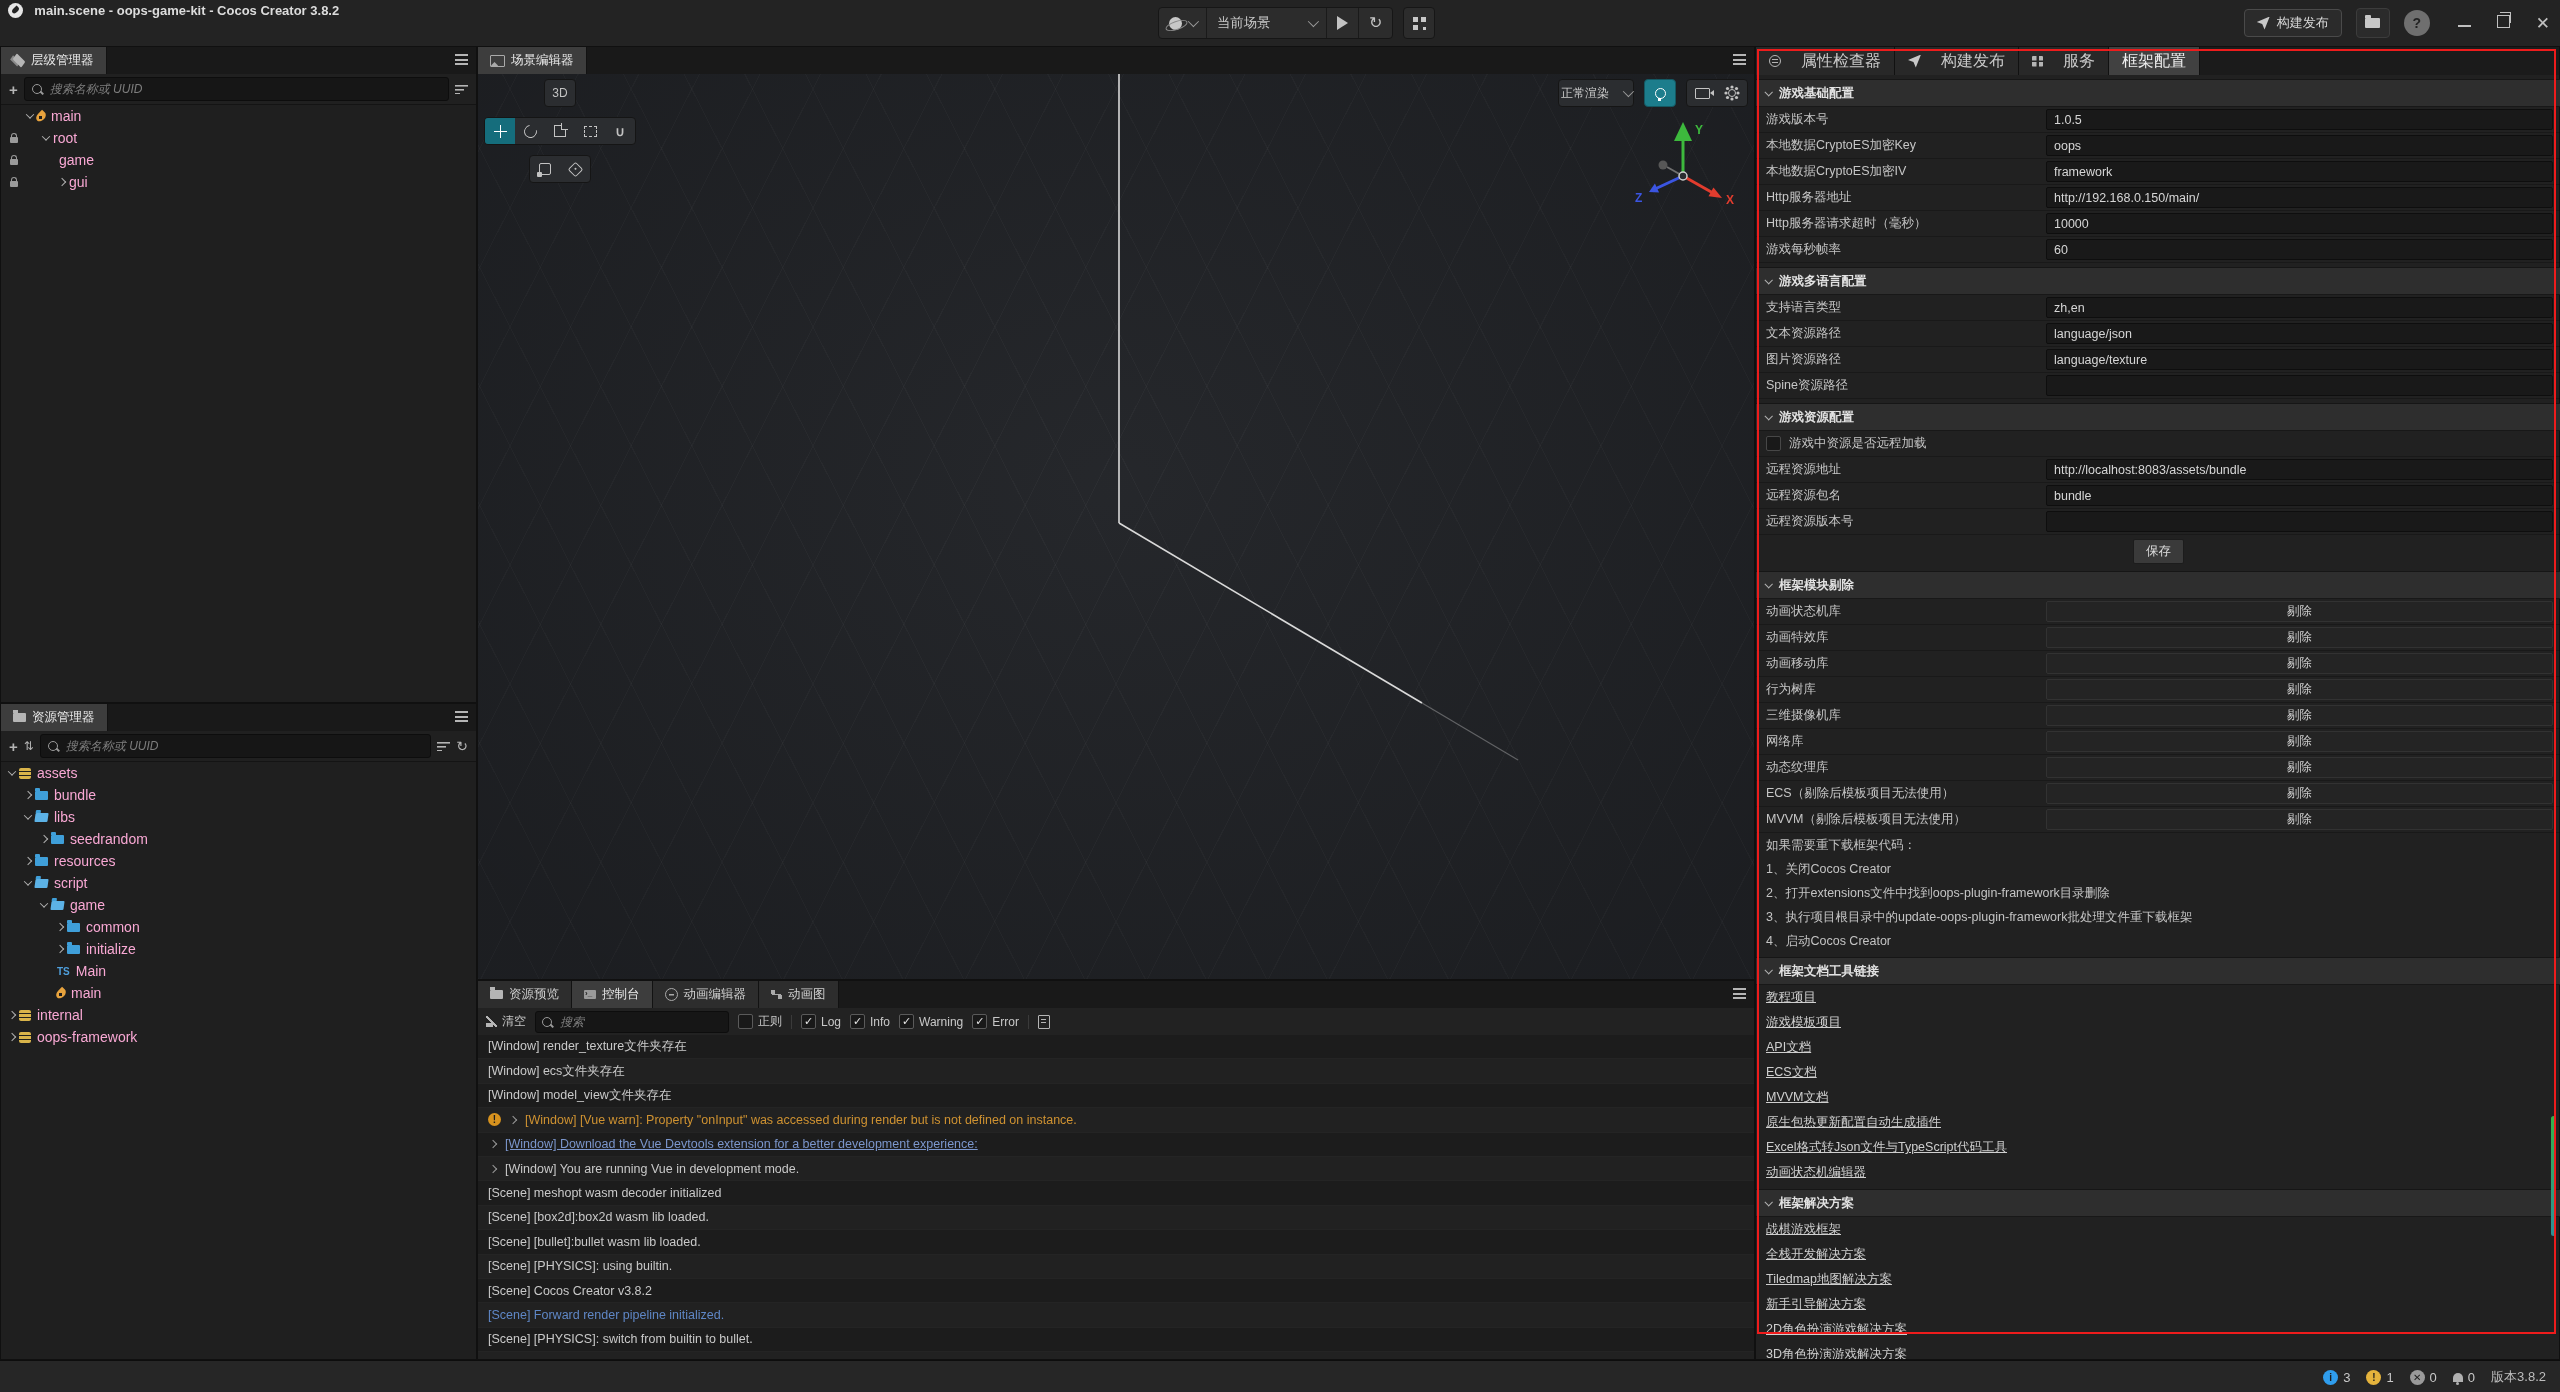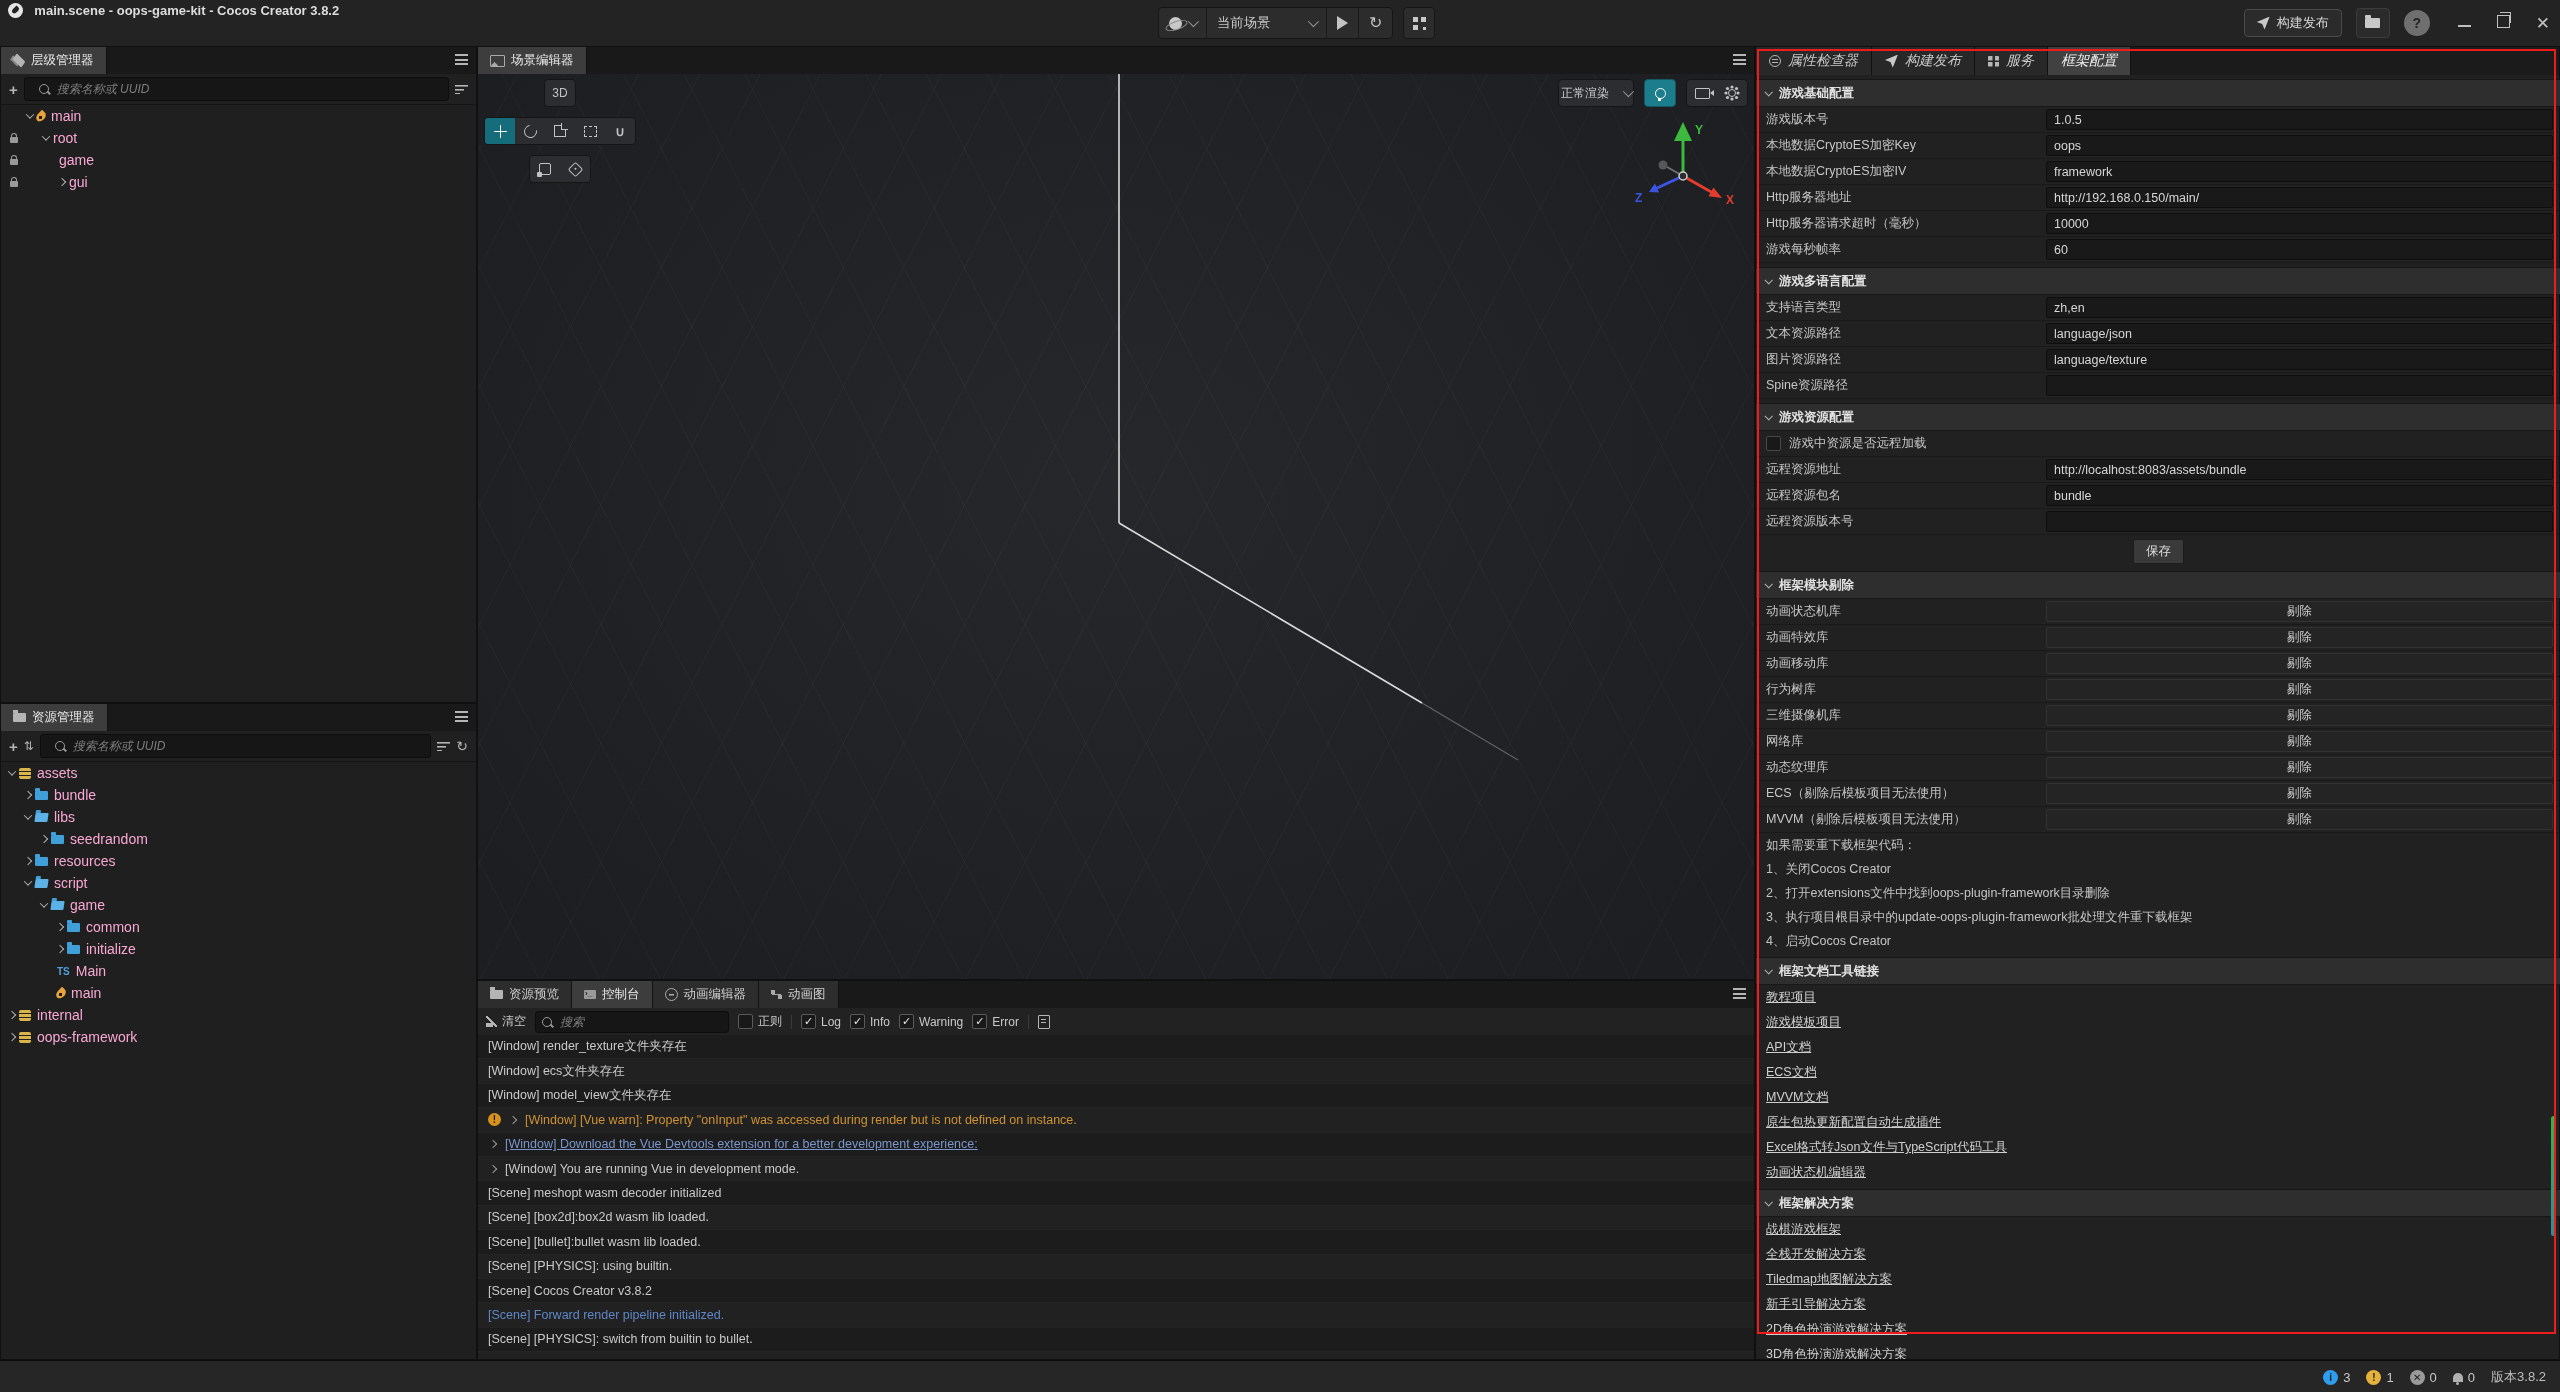--- a/index.html
+++ b/index.html
@@ -42,21 +42,21 @@
   .i-restore{display:inline-block;width:11px;height:11px;border:1.6px solid #c0c0c0;position:relative;}
   .i-restore::before{content:"";position:absolute;left:2px;top:-4px;width:10px;height:10px;border-top:1.6px solid #c0c0c0;border-right:1.6px solid #c0c0c0;}
   .i-close{font-size:17px;line-height:1;color:#c0c0c0;}
   
   .panel{position:absolute;background:#1f1f1f;border:1px solid #101010;box-sizing:border-box;}
   .ptabs{height:27px;background:#191919;display:flex;align-items:stretch;position:relative;}
   .ptab{display:flex;align-items:center;gap:6px;padding:0 12px;background:#2d2d2d;color:#cfcfcf;font-size:12.5px;border-right:1px solid #121212;}
   .ptab[data-active="true"]{background:#3d3d3d;color:#eaeaea;}
   .pham{position:absolute;right:8px;top:7px;width:13px;height:11px;background:linear-gradient(#b5b5b5,#b5b5b5) 0 0/100% 2px no-repeat,linear-gradient(#b5b5b5,#b5b5b5) 0 50%/100% 2px no-repeat,linear-gradient(#b5b5b5,#b5b5b5) 0 100%/100% 2px no-repeat;}
   .searchrow{height:30px;display:flex;align-items:center;gap:6px;padding:0 8px;background:#202020;border-bottom:1px solid #141414;}
-  .sbox{flex:1;display:flex;align-items:center;gap:6px;height:22px;background:#161616;border:1px solid #0d0d0d;border-radius:3px;padding:0 14px;}
+  .sbox{flex:1;display:flex;align-items:center;gap:6px;height:22px;background:#161616;border:1px solid #0d0d0d;border-radius:3px;padding:0 7px;}
   .sbox input{flex:1;background:transparent;border:0;outline:0;color:#ccc;font-size:12px;font-style:italic;font-family:inherit;}
   .sbox input::placeholder{color:#7d7d7d;font-style:italic;}
   .i-search{width:8px;height:8px;border:1.5px solid #9a9a9a;border-radius:50%;position:relative;flex:0 0 auto;}
   .i-search::after{content:"";position:absolute;left:7px;top:7px;width:4px;height:1.5px;background:#9a9a9a;transform:rotate(45deg);}
   .i-plus{color:#b5b5b5;font-size:15px;line-height:1;font-weight:bold;}
   .i-sort{color:#b5b5b5;font-size:12px;line-height:1;}
   .i-filter{width:13px;height:9px;background:linear-gradient(#b5b5b5,#b5b5b5) 0 0/13px 1.6px no-repeat,linear-gradient(#b5b5b5,#b5b5b5) 0 4px/9px 1.6px no-repeat,linear-gradient(#b5b5b5,#b5b5b5) 0 8px/5px 1.6px no-repeat;}
   .i-refresh{color:#b5b5b5;font-size:14px;line-height:1;}
   
   .trow{display:flex;align-items:center;height:22px;padding-left:4px;}
@@ -142,21 +142,21 @@
   .logrow[data-type="warn"]{color:#cf9231;}
   .logrow[data-type="link"] .logtext{color:#7b96cc;text-decoration:underline;}
   .logrow[data-type="info"]{color:#5f87c6;}
   .i-terminal{width:12px;height:9px;background:#9a9a9a;border-radius:1px;position:relative;}
   .i-terminal::after{content:"›_";position:absolute;left:1px;top:-1px;font-size:8px;color:#1c1c1c;font-weight:bold;}
   .i-anim{width:11px;height:11px;border:1.5px solid #aaa;border-radius:50%;background:linear-gradient(#aaa,#aaa) 50% 50%/5px 1.5px no-repeat;}
   .i-graph{width:11px;height:9px;background:linear-gradient(#aaa,#aaa) 0 0/4px 4px no-repeat,linear-gradient(#aaa,#aaa) 100% 100%/4px 4px no-repeat,linear-gradient(#aaa,#aaa) 50% 50%/9px 1.4px no-repeat;}
   
   #inspector-panel{left:1755px;top:46px;width:805px;height:1314px;background:#212121;}
   .itabs{height:28px;background:#1b1b1b;display:flex;}
-  .itab{display:flex;align-items:center;gap:7px;padding:0 13px;background:#282828;color:#c9c9c9;font-size:14px;border-right:1px solid #111;font-style:italic;}
+  .itab{display:flex;align-items:center;gap:20px;padding:0 13px;background:#282828;color:#c9c9c9;font-size:16px;border-right:1px solid #111;}
   .itab[data-active="true"]{background:#414141;color:#efefef;}
   .i-inspect{width:10px;height:10px;border:1.5px solid #b5b5b5;border-radius:50%;background:linear-gradient(#b5b5b5,#b5b5b5) 50% 35%/6px 1.3px no-repeat,linear-gradient(#b5b5b5,#b5b5b5) 50% 65%/6px 1.3px no-repeat;}
   .i-grid4{width:11px;height:11px;background:
      linear-gradient(#b5b5b5,#b5b5b5) 0 0/4.5px 4.5px no-repeat,
      linear-gradient(#b5b5b5,#b5b5b5) 100% 0/4.5px 4.5px no-repeat,
      linear-gradient(#b5b5b5,#b5b5b5) 0 100%/4.5px 4.5px no-repeat,
      linear-gradient(#b5b5b5,#b5b5b5) 100% 100%/4.5px 4.5px no-repeat;border-radius:1px;}
   #inspector-body{position:absolute;left:0;top:28px;width:805px;bottom:0;overflow:hidden;}
   .sec-header{height:26px;display:flex;align-items:center;gap:8px;background:#2e2e2e;border-top:1px solid #161616;border-bottom:1px solid #181818;padding-left:9px;margin-top:4px;}
   .sec-header:first-child{margin-top:4px;}

